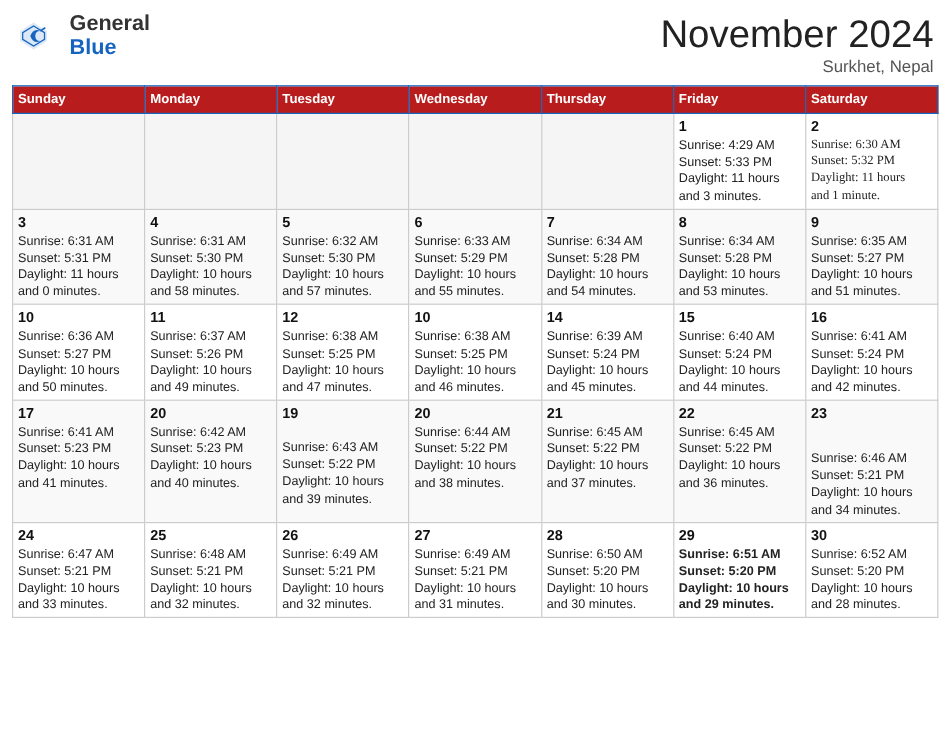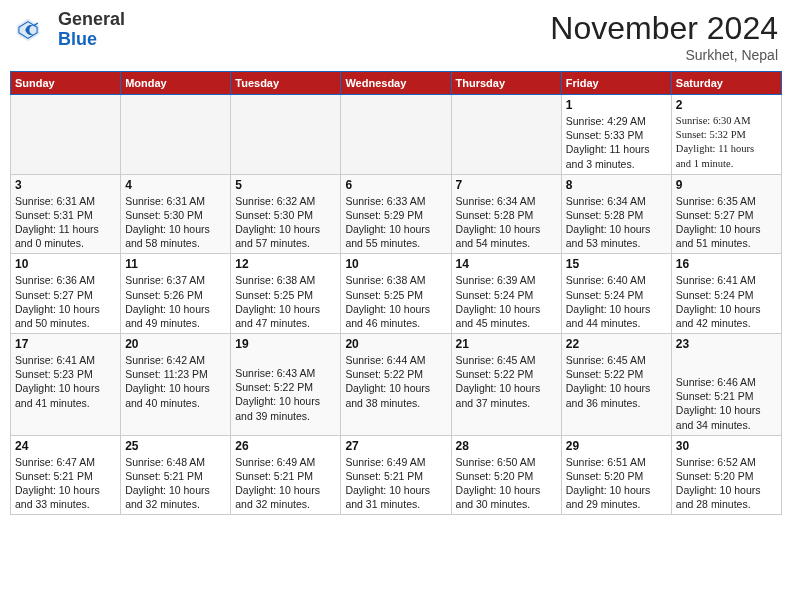--- a/index.html
+++ b/index.html
@@ -246,21 +246,21 @@
         <td>
           <div class="day-num">17</div>
           <div class="day-info" style="white-space: pre-line;">Sunrise: 6:41 AM
 Sunset: 5:23 PM
 Daylight: 10 hours
 and 41 minutes.</div>
         </td>
         <td>
           <div class="day-num">20</div>
           <div class="day-info" style="white-space: pre-line;">Sunrise: 6:42 AM
-Sunset: 11:23 PM
+Sunset: 5:23 PM
 Daylight: 10 hours
 and 40 minutes.</div>
         </td>
         <td>
           <div class="day-num">19</div>
           <div class="day-info" style="white-space: pre-line; margin-top: 15px;">Sunrise: 6:43 AM
 Sunset: 5:22 PM
 Daylight: 10 hours
 and 39 minutes.</div>
         </td>
@@ -324,21 +324,21 @@
         </td>
         <td>
           <div class="day-num">28</div>
           <div class="day-info" style="white-space: pre-line;">Sunrise: 6:50 AM
 Sunset: 5:20 PM
 Daylight: 10 hours
 and 30 minutes.</div>
         </td>
         <td>
           <div class="day-num">29</div>
-          <div class="day-info" style="white-space: pre-line;">Sunrise: 6:51 AM
+          <div class="day-info" style="white-space: pre-line; font-weight: bold;">Sunrise: 6:51 AM
 Sunset: 5:20 PM
 Daylight: 10 hours
 and 29 minutes.</div>
         </td>
         <td>
           <div class="day-num">30</div>
           <div class="day-info" style="white-space: pre-line;">Sunrise: 6:52 AM
 Sunset: 5:20 PM
 Daylight: 10 hours
 and 28 minutes.</div>

